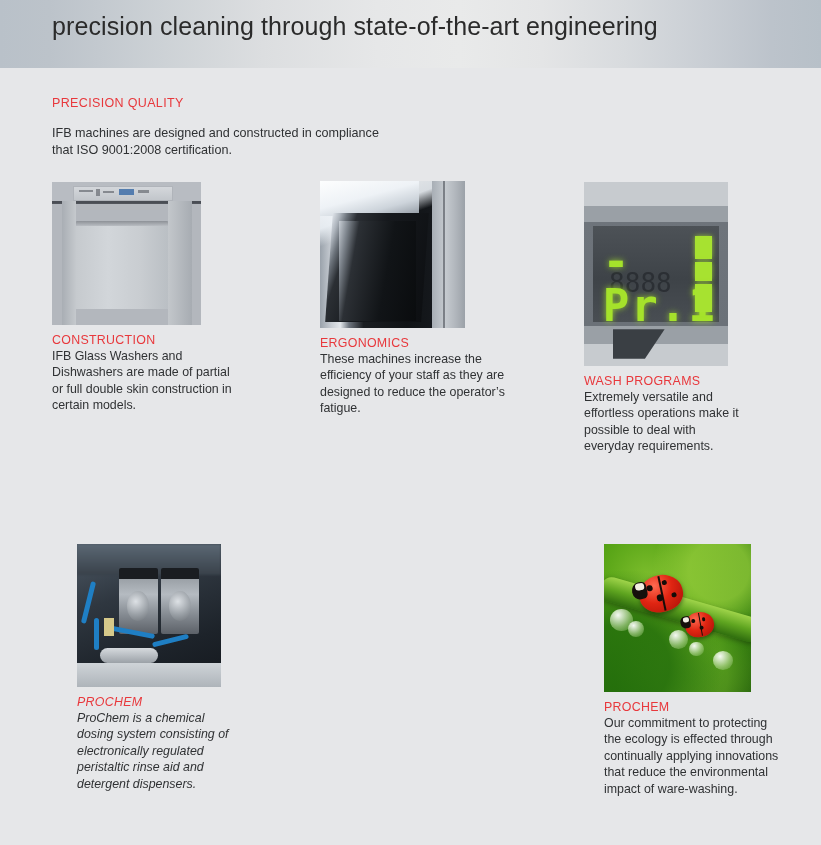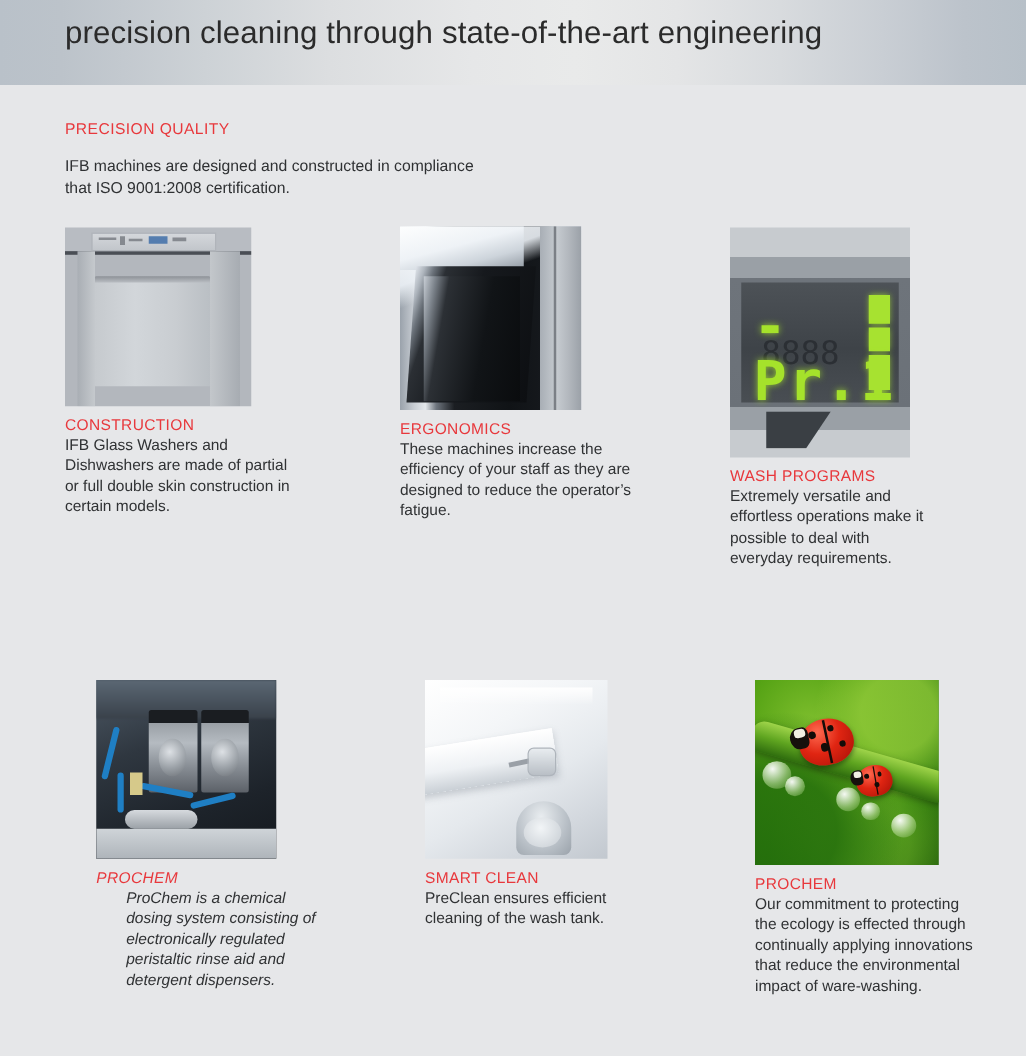--- a/index.html
+++ b/index.html
@@ -332,35 +332,23 @@
       <span class="pump p2"></span>
       <span class="tube" style="left:6%;top:26%;width:5px;height:30%;transform:rotate(14deg)"></span>
       <span class="tube" style="left:24%;top:60%;width:30%;height:5px;transform:rotate(11deg)"></span>
       <span class="tube" style="left:52%;top:66%;width:26%;height:5px;transform:rotate(-14deg)"></span>
       <span class="tube" style="left:12%;top:52%;width:5px;height:22%"></span>
       <span class="yellow"></span>
       <span class="roll"></span>
       <span class="basefoam"></span>
     </div>
     <div class="card-title">PROCHEM</div>
-    <div class="card-body" style="width:160px;margin-left:24px;">ProChem is a chemical dosing system consisting of electronically regulated peristaltic rinse aid and detergent dispensers.</div>
-  </div>
-
-  <div class="card" style="left:340px; top:544px; width:215px;">
-    <div class="card-img ph-smart" style="width:146px; height:143px;">
-      <span class="shine"></span>
-      <span class="lip"></span>
-      <span class="stem"></span>
-      <span class="nozzle"></span>
-      <span class="drain"></span>
-      <span class="drain2"></span>
-    </div>
-    <div class="card-title">SMART CLEAN</div>
-    <div class="card-body" style="width:170px;">PreClean ensures efficient cleaning of the wash tank.</div>
-  </div>
+    <div class="card-body" style="width:160px;">ProChem is a chemical dosing system consisting of electronically regulated peristaltic rinse aid and detergent dispensers.</div>
+  </div>
+
 
   <div class="card" style="left:604px; top:544px; width:215px;">
     <div class="card-img ph-ecology" style="width:147px; height:148px;">
       <span class="blurbg"></span>
       <span class="stalk"></span>
       <span class="drop" style="left:4%;top:44%;width:16%;height:15%"></span>
       <span class="drop" style="left:16%;top:52%;width:11%;height:11%"></span>
       <span class="drop" style="left:44%;top:58%;width:13%;height:13%"></span>
       <span class="drop" style="left:58%;top:66%;width:10%;height:10%"></span>
       <span class="drop" style="left:74%;top:72%;width:14%;height:13%"></span>

